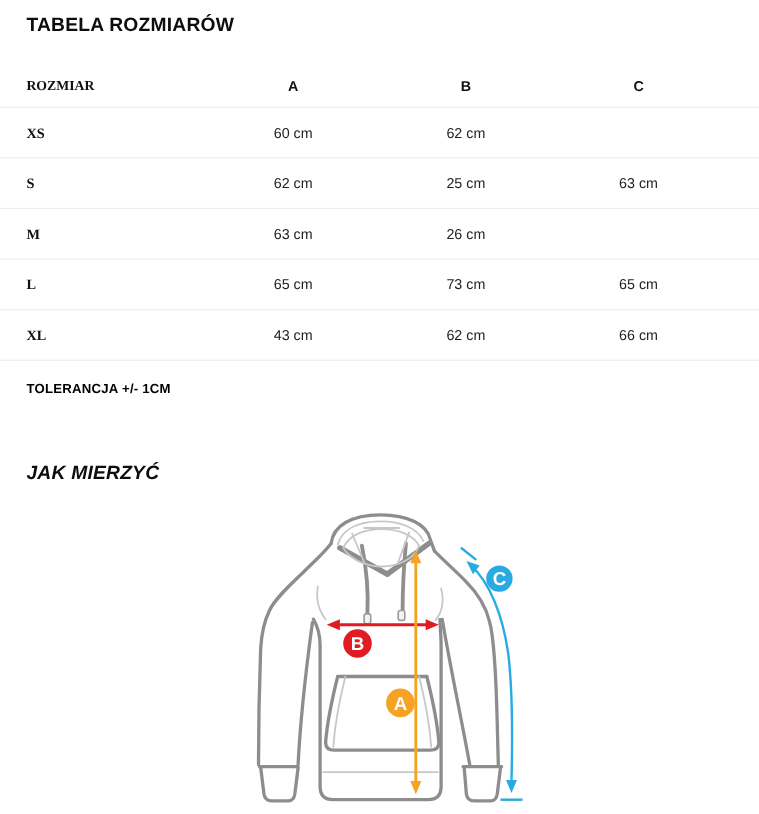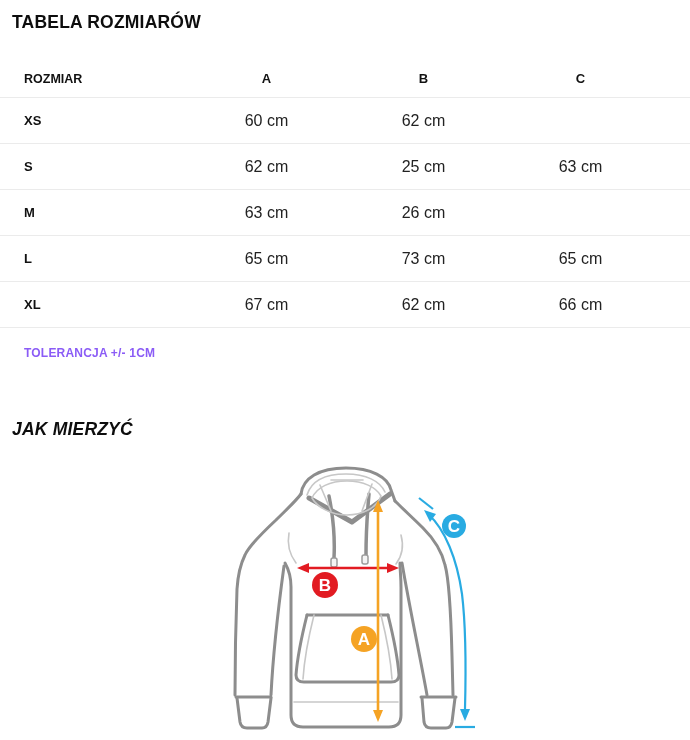--- a/index.html
+++ b/index.html
@@ -3,39 +3,39 @@
 <meta charset="utf-8">
 <style>
   html,body{margin:0;padding:0;background:#ffffff;}
   .page{
     width:690px;height:740px;
     font-family:"Liberation Sans","DejaVu Sans",sans-serif;
     color:#1a1a1a;background:#fff;overflow:hidden;
   }
   .section-title{
     font-size:17.5px;font-weight:700;letter-spacing:.2px;
-    color:#0d0d0d;padding:13px 0 0 12px;line-height:18px;
+    color:#0d0d0d;padding:13px 0 0 24px;line-height:18px;
   }
   .size-table{margin-top:29px;width:690px;}
   .t-row{
     display:grid;
     grid-template-columns:188px 157px 157px 157px;
     align-items:center;
     box-sizing:border-box;
     border-bottom:1px solid #ebebeb;
   }
   .t-head{height:38px;}
   .t-body{height:46px;}
-  .c-size{padding-left:24px;font-size:13px;font-weight:700;color:#111;}
+  .c-size{padding-left:24px;font-size:13px;font-weight:700;color:#111;font-family:Liberation Serif, serif;}
   .t-head .c-size{font-size:12.5px;}
-  .c-val{text-align:center;font-size:16px;color:#222;}
+  .c-val{text-align:center;font-size:13px;color:#222;}
   .t-head .c-val{font-weight:700;font-size:13px;color:#111;}
   .tolerance{
     padding:18px 0 0 24px;font-size:12px;font-weight:700;
-    letter-spacing:.2px;color:#8b5cf6;line-height:14px;
+    letter-spacing:.2px;color:#000000;line-height:14px;
   }
   .h2{margin-top:47px;font-style:italic;}
   .diagram-wrap{margin-top:16px;}
   svg{display:block;}
   .badge-letter{
     font-family:"Liberation Sans","DejaVu Sans",sans-serif;
     font-weight:700;font-size:17px;fill:#ffffff;text-anchor:middle;
   }
 </style>
 </head>
@@ -70,21 +70,21 @@
       <div class="c-val">26 cm</div>
     </div>
     <div class="t-row t-body">
       <div class="c-size">L</div>
       <div class="c-val">65 cm</div>
       <div class="c-val">73 cm</div>
       <div class="c-val">65 cm</div>
     </div>
     <div class="t-row t-body">
       <div class="c-size">XL</div>
-      <div class="c-val">67 cm</div>
+      <div class="c-val">43 cm</div>
       <div class="c-val">62 cm</div>
       <div class="c-val">66 cm</div>
     </div>
   </div>
 
   <div class="tolerance">TOLERANCJA +/- 1CM</div>
 
   <div class="section-title h2">JAK MIERZYĆ</div>
 
   <div class="diagram-wrap">

